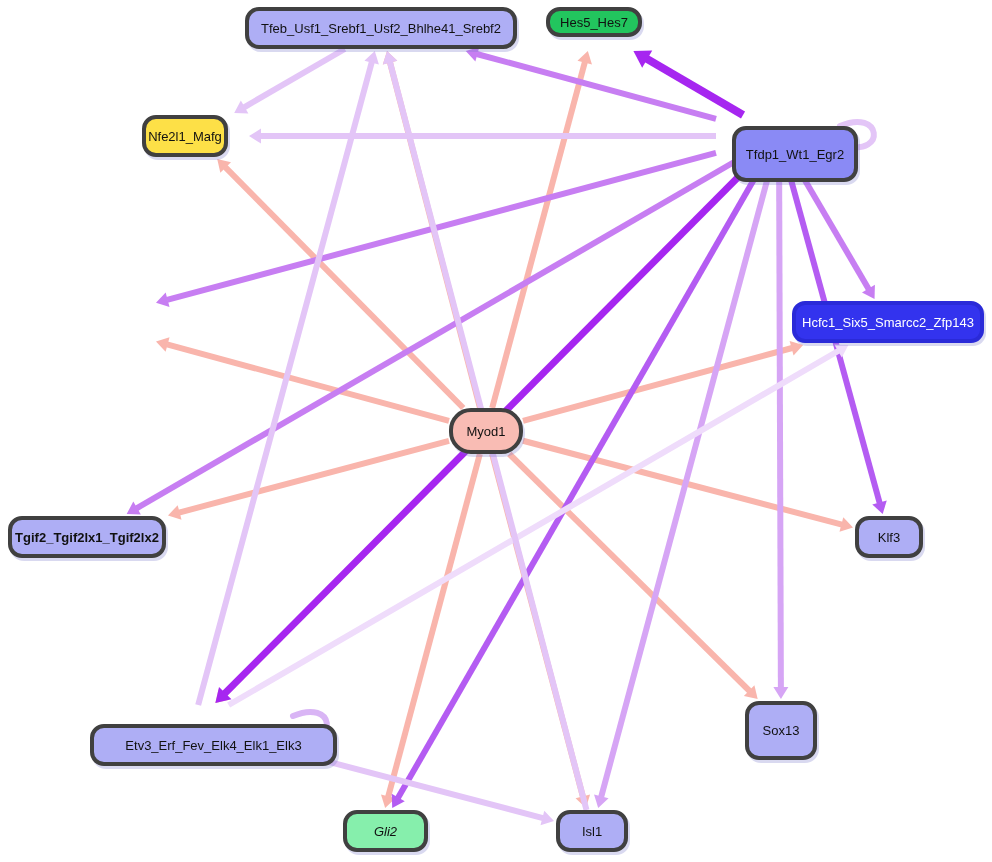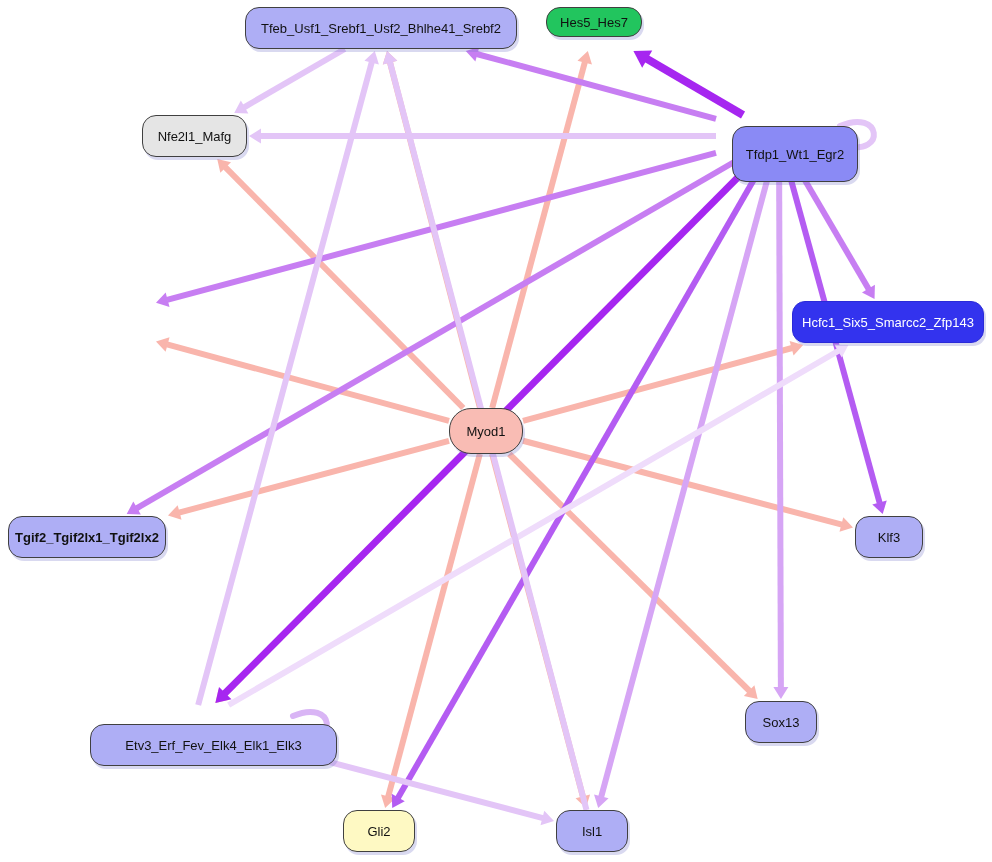--- a/index.html
+++ b/index.html
@@ -1,20 +1,20 @@
 <!DOCTYPE html>
 <html><head>
 <meta charset="utf-8">
 <style>
   html,body{margin:0;padding:0;background:#ffffff;}
   body{width:992px;height:862px;overflow:hidden;font-family:"Liberation Sans",sans-serif;}
   #graph{position:relative;width:992px;height:862px;}
   #edge-layer{position:absolute;left:0;top:0;width:992px;height:862px;}
   .node{position:absolute;box-sizing:border-box;display:flex;align-items:center;justify-content:center;
-        border-radius:14px;border:1px solid #404040;color:#111111;font-size:13px;line-height:1;
+        border-radius:14px;border:4px solid #404040;color:#111111;font-size:13px;line-height:1;
         white-space:nowrap;box-shadow:2px 3px 0 rgba(120,120,200,.28);}
   .node.dark{color:#ffffff;border-color:#2a2ad8;border-radius:13px;}
   .node-label{pointer-events:none;}
 </style>
 </head>
 <body>
 
 <div id="graph">
   <svg id="edge-layer" viewBox="0 0 992 862">
       <g>
@@ -133,43 +133,43 @@
         <line x1="344.7361111111111" y1="49" x2="244.08284859762819" y2="107.28714397563623" stroke="#e3c5f7" stroke-width="6" stroke-linecap="butt"></line>
         <path d="M 234.2175925925926 113 L 240.8436146871276 100.4961673394621 L 248.36053050865885 113.47676734608787 Z" fill="#e3c5f7"></path>
       </g>
     </svg>
 <div class="node" style="left: 245px; top: 7px; width: 272px; height: 42px; background: rgb(174, 174, 245);">
       <span class="node-label">Tfeb_Usf1_Srebf1_Usf2_Bhlhe41_Srebf2</span>
     </div>
     <div class="node" style="left: 546px; top: 7px; width: 96px; height: 30px; background: #22c55e;">
       <span class="node-label">Hes5_Hes7</span>
     </div>
-    <div class="node" style="left: 142px; top: 115px; width: 105px; height: 42px; background: #e5e5e5;">
+    <div class="node" style="left: 142px; top: 115px; width: 86px; height: 42px; background: #fde047;">
       <span class="node-label">Nfe2l1_Mafg</span>
     </div>
     <div class="node" style="left: 732px; top: 115px; width: 126px; height: 56px; background: rgb(138, 138, 245); margin-top: 11px;">
       <span class="node-label">Tfdp1_Wt1_Egr2</span>
     </div>
     <div class="node dark" style="left: 792px; top: 301px; width: 192px; height: 42px; background: rgb(51, 51, 238);">
       <span class="node-label">Hcfc1_Six5_Smarcc2_Zfp143</span>
     </div>
     <div class="node" style="left: 449px; top: 408px; width: 74px; height: 46px; background: rgb(249, 188, 180); border-radius: 22px;">
       <span class="node-label">Myod1</span>
     </div>
     <div class="node" style="left: 8px; top: 516px; width: 158px; height: 42px; background: rgb(174, 174, 245); font-weight: bold;">
       <span class="node-label">Tgif2_Tgif2lx1_Tgif2lx2</span>
     </div>
     <div class="node" style="left: 855px; top: 516px; width: 68px; height: 42px; background: rgb(174, 174, 245);">
       <span class="node-label">Klf3</span>
     </div>
     <div class="node" style="left: 90px; top: 724px; width: 247px; height: 42px; background: rgb(174, 174, 245);">
       <span class="node-label">Etv3_Erf_Fev_Elk4_Elk1_Elk3</span>
     </div>
-    <div class="node" style="left: 745px; top: 701px; width: 72px; height: 42px; background: rgb(174, 174, 245);">
+    <div class="node" style="left: 745px; top: 701px; width: 72px; height: 59px; background: rgb(174, 174, 245);">
       <span class="node-label">Sox13</span>
     </div>
-    <div class="node" style="left: 343px; top: 810px; width: 72px; height: 42px; background: #fef9c3;">
+    <div class="node" style="left: 343px; top: 810px; width: 85px; height: 42px; background: #86efac; font-style: italic;">
       <span class="node-label">Gli2</span>
     </div>
     <div class="node" style="left: 556px; top: 810px; width: 72px; height: 42px; background: rgb(174, 174, 245);">
       <span class="node-label">Isl1</span>
     </div>
   </div>
 
 </body></html>

